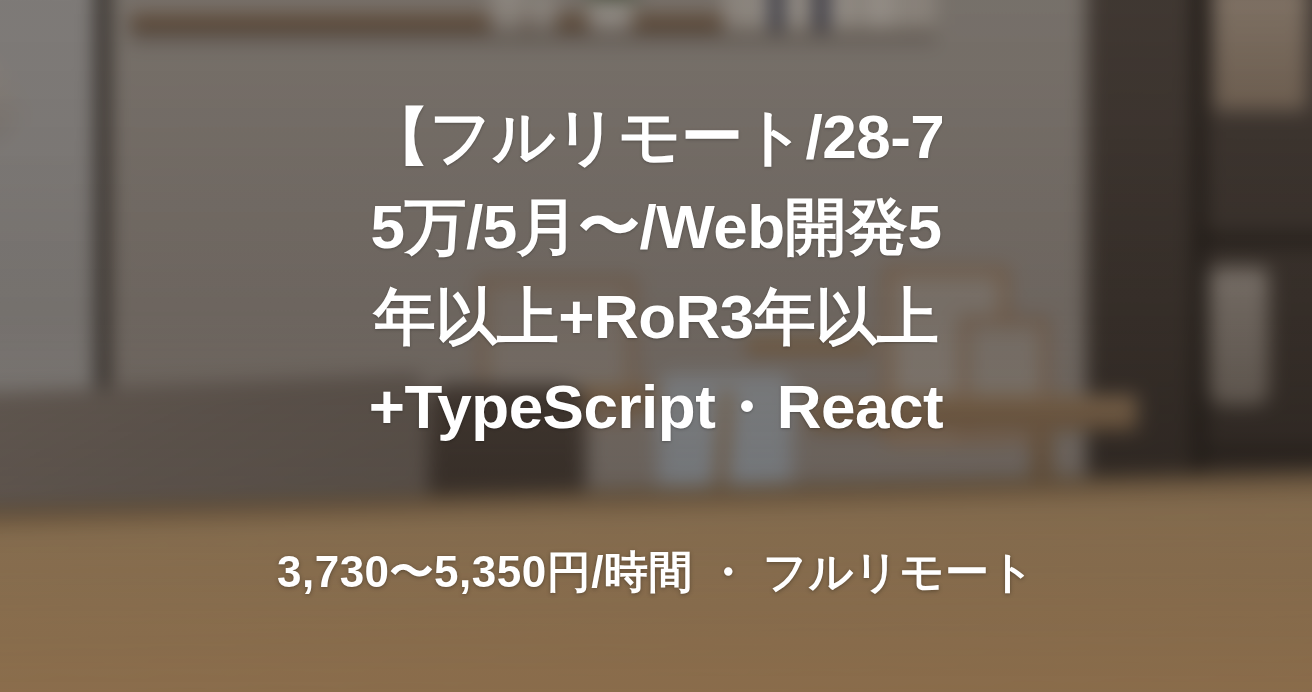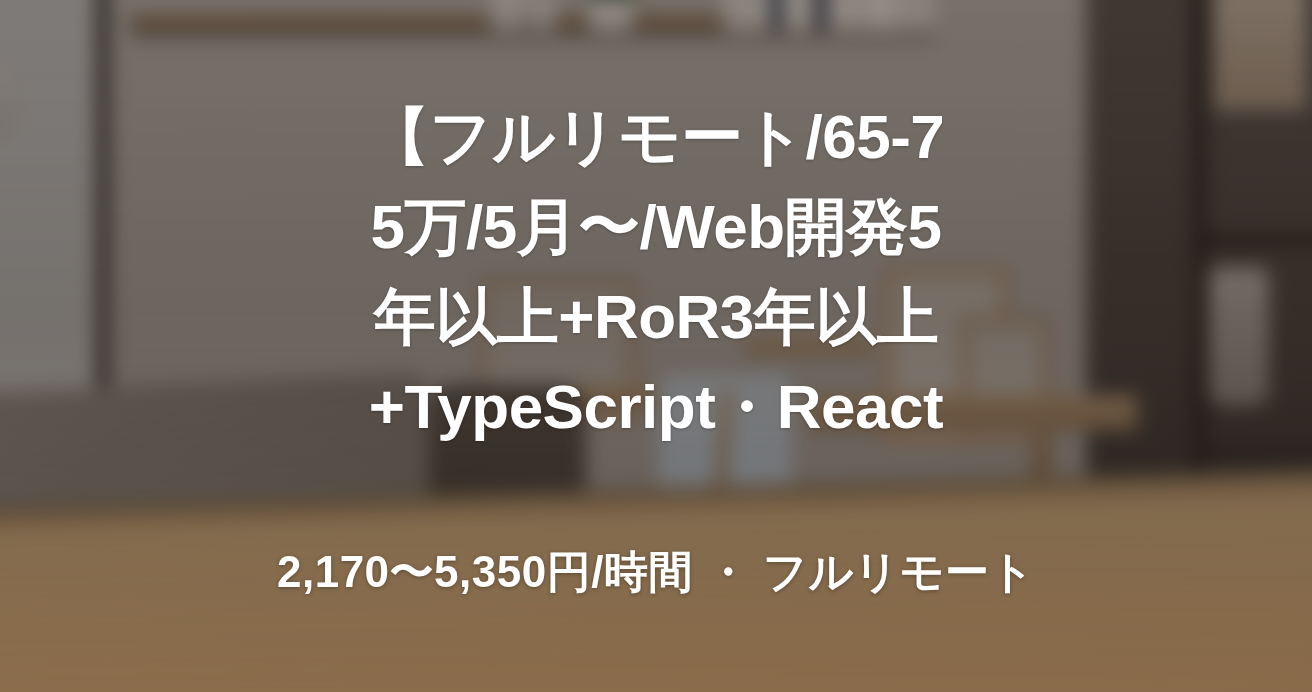--- a/index.html
+++ b/index.html
@@ -348,17 +348,17 @@
     <div class="desk">
       <div class="desk-shadow"></div>
       <div class="desk-grain"></div>
 
     </div>
   </div>
 
   <div class="scrim"></div>
 
   <div class="overlay">
-    <div class="headline">【フルリモート/65-75万/5月〜/Web開発5年以上+RoR3年以上+TypeScript・React</div>
+    <div class="headline">【フルリモート/28-75万/5月〜/Web開発5年以上+RoR3年以上+TypeScript・React</div>
   </div>
-  <div class="subline">2,170〜5,350円/時間 ・ フルリモート</div>
+  <div class="subline">3,730〜5,350円/時間 ・ フルリモート</div>
 
 </div>
 
 </body></html>

